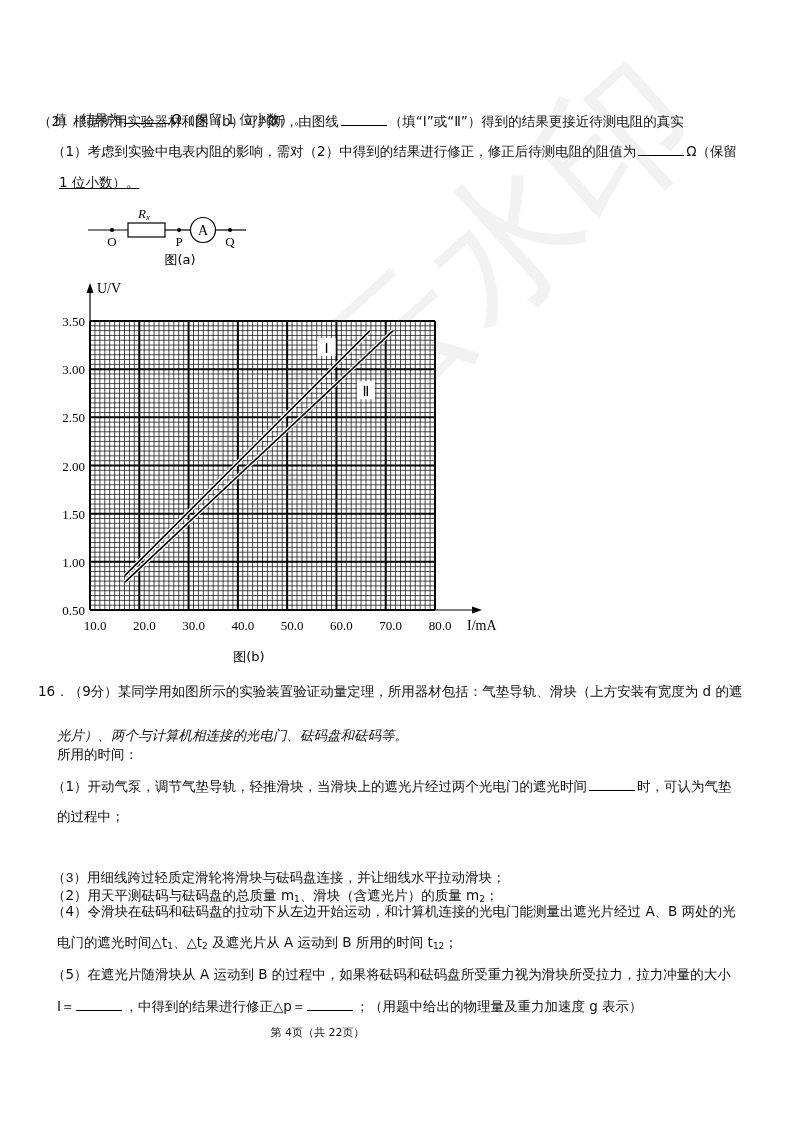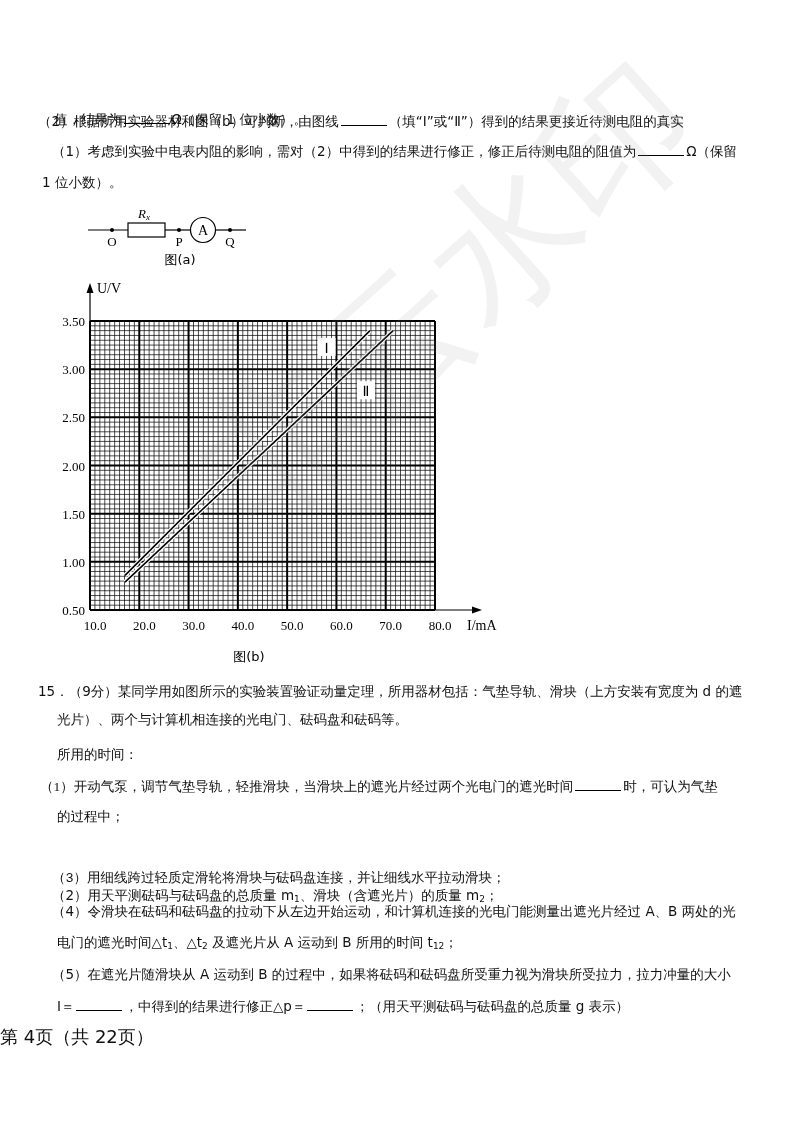--- a/index.html
+++ b/index.html
@@ -5,35 +5,35 @@
   html, body { margin: 0; padding: 0; background: #ffffff; }
   body { width: 793px; height: 1122px; position: relative; overflow: hidden;
          font-family: "DejaVu Sans", "Liberation Sans", sans-serif; color: #111; }
   .line { position: absolute; font-size: 13.5px; line-height: 18px; white-space: nowrap; }
   .blank { display: inline-block; width: 46px; border-bottom: 1px solid #000; height: 14px; vertical-align: baseline; margin: 0 2px; }
   sub { font-size: 9px; vertical-align: -2px; }
   #circuit, #chart { position: absolute; left: 0; top: 0; }
   .watermark { position: absolute; left: 160px; top: 420px; font-size: 150px; color: rgba(150,150,150,0.12);
                transform: rotate(-42deg); transform-origin: left top; white-space: nowrap; pointer-events: none;
                font-family: "DejaVu Sans", sans-serif; }
-  .footer { position: absolute; top: 1025px; left: 0; width: 635px; font-size: 18px; }
+  .footer { position: absolute; top: 1025px; left: 0; width: 635px; text-align: center; font-size: 11px; }
 </style>
 </head>
 <body>
 
 <div class="line" style="left:38px; top:78px;margin-top:33px;">
   <span>（2）根据所用实验器材和图（b）可判断，由图线</span><span class="blank"></span><span>（填“Ⅰ”或“Ⅱ”）得到的结果更接近待测电阻的真实</span>
 </div>
 <div class="line" style="left:54px; top:109px;text-align:right;">
   <span>值，结果为</span><span class="blank"></span><span>Ω（保留 1 位小数）。</span>
 </div>
 <div class="line" style="left:52px; top:141px;">
   <span>（1）考虑到实验中电表内阻的影响，需对（2）中得到的结果进行修正，修正后待测电阻的阻值为</span><span class="blank"></span><span>Ω（保留</span>
 </div>
-<div class="line" style="left:42px; top:173px;">
+<div class="line" style="left:59px; top:173px;text-decoration:underline;">
   <span>1 位小数）。</span>
 </div>
 
 <svg id="circuit" width="793" height="280">
   <g stroke="#000" stroke-width="1.2" fill="none">
     <line x1="88" y1="230" x2="128" y2="230"></line>
     <rect x="128" y="223" width="37" height="14" fill="#fff"></rect>
     <line x1="165" y1="230" x2="190" y2="230"></line>
     <circle cx="203" cy="230" r="12.5" fill="#fff"></circle>
     <line x1="216" y1="230" x2="246" y2="230"></line>
@@ -220,29 +220,29 @@
       <text x="85" y="326" text-anchor="end" font-size="13" font-family="Liberation Serif, serif">3.50</text>
     </g>
   <text id="ylabel" x="97" y="293" font-family="Liberation Serif, serif" font-size="14">U/V</text>
   <text id="xlabel" x="467" y="630" font-family="Liberation Serif, serif" font-size="14">I/mA</text>
   <text x="249" y="661" text-anchor="middle" font-size="13">图(b)</text>
 </svg>
 
 <div class="watermark">非云水印</div>
 
 <div class="line" style="left:38px; top:682px;">
-  <span>15．（9分）某同学用如图所示的实验装置验证动量定理，所用器材包括：气垫导轨、滑块（上方安装有宽度为 d 的遮</span>
-</div>
-<div class="line" style="left:57px; top:710px;">
+  <span>16．（9分）某同学用如图所示的实验装置验证动量定理，所用器材包括：气垫导轨、滑块（上方安装有宽度为 d 的遮</span>
+</div>
+<div class="line" style="left:57px; top:726px;font-style:italic;">
   <span>光片）、两个与计算机相连接的光电门、砝码盘和砝码等。</span>
 </div>
 <div class="line" style="left:57px; top:745px;">
   <span>所用的时间：</span>
 </div>
-<div class="line" style="left:40px; top:776px;font-family:Liberation Serif, serif;">
+<div class="line" style="left:52px; top:776px;">
   <span>（1）开动气泵，调节气垫导轨，轻推滑块，当滑块上的遮光片经过两个光电门的遮光时间</span><span class="blank"></span><span>时，可认为气垫</span>
 </div>
 <div class="line" style="left:57px; top:807px;">
   <span>的过程中；</span>
 </div>
 <div class="line" style="left:52px; top:886px;">
   <span>（2）用天平测砝码与砝码盘的总质量 m</span><sub>1</sub><span>、滑块（含遮光片）的质量 m</span><sub>2</sub><span>；</span>
 </div>
 <div class="line" style="left:52px; top:870px;font-family:Liberation Mono, monospace;">
   <span>（3）用细线跨过轻质定滑轮将滑块与砝码盘连接，并让细线水平拉动滑块；</span>
@@ -250,16 +250,16 @@
 <div class="line" style="left:52px; top:902px;">
   <span>（4）令滑块在砝码和砝码盘的拉动下从左边开始运动，和计算机连接的光电门能测量出遮光片经过 A、B 两处的光</span>
 </div>
 <div class="line" style="left:57px; top:933px;">
   <span>电门的遮光时间△t</span><sub>1</sub><span>、△t</span><sub>2</sub><span> 及遮光片从 A 运动到 B 所用的时间 t</span><sub>12</sub><span>；</span>
 </div>
 <div class="line" style="left:52px; top:965px;">
   <span>（5）在遮光片随滑块从 A 运动到 B 的过程中，如果将砝码和砝码盘所受重力视为滑块所受拉力，拉力冲量的大小</span>
 </div>
 <div class="line" style="left:57px; top:996px;">
-  <span>I＝</span><span class="blank"></span><span>，中得到的结果进行修正△p＝</span><span class="blank"></span><span>；（用天平测砝码与砝码盘的总质量 g 表示）</span>
+  <span>I＝</span><span class="blank"></span><span>，中得到的结果进行修正△p＝</span><span class="blank"></span><span>；（用题中给出的物理量及重力加速度 g 表示）</span>
 </div>
 
 <div class="footer">第 4页（共 22页）</div>
 
 </body></html>

